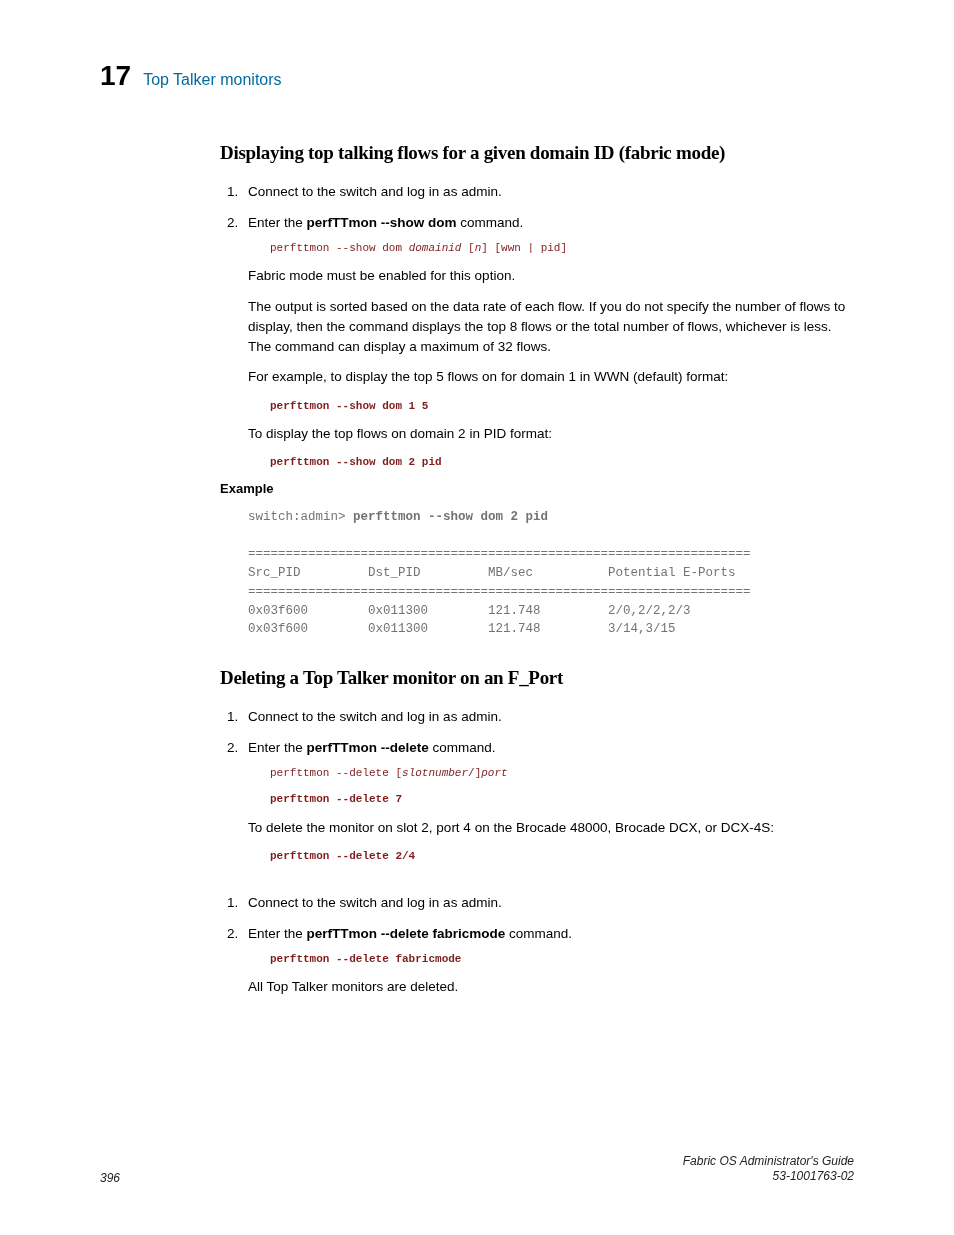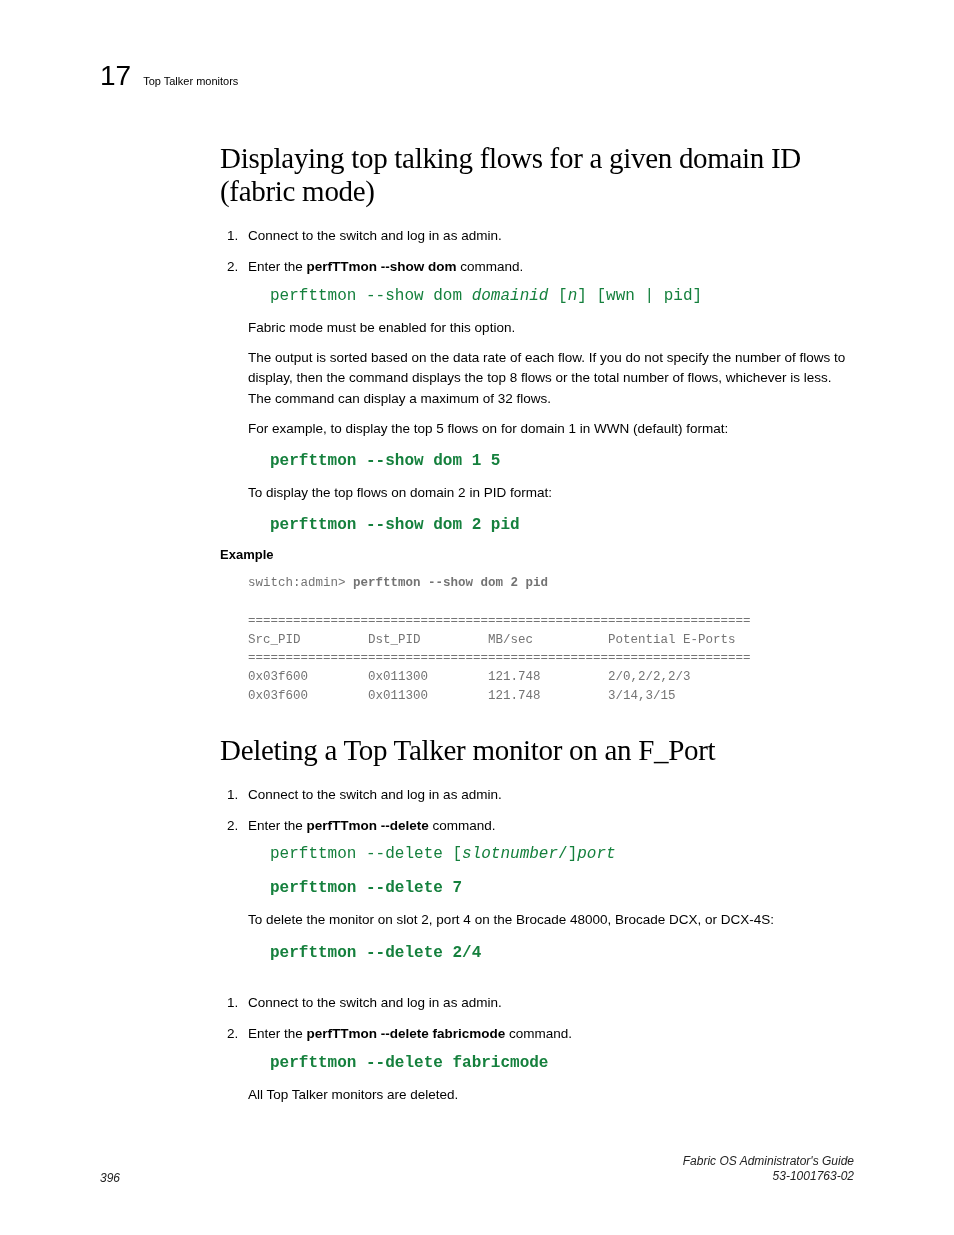--- a/index.html
+++ b/index.html
@@ -13,33 +13,33 @@
       padding: 60px 100px 60px 100px;
     }
     .header {
       display: flex;
       align-items: baseline;
       gap: 12px;
       margin-bottom: 50px;
     }
     .chapter-number {
       font-size: 28px;
-      font-weight: normal;
+      font-weight: bold;
     }
     .breadcrumb {
-      font-size: 11px;
-      color: #000000;
+      font-size: 16px;
+      color: #0369a1;
     }
     .content {
       margin-left: 120px;
     }
     h2 {
       font-family: Georgia, 'Times New Roman', serif;
-      font-size: 29px;
-      font-weight: normal;
+      font-size: 19px;
+      font-weight: bold;
       margin-bottom: 18px;
       margin-top: 10px;
       letter-spacing: -0.3px;
     }
     ol {
       list-style: decimal;
       padding-left: 22px;
       margin-bottom: 8px;
     }
     ol li {
@@ -49,24 +49,24 @@
       padding-left: 6px;
     }
     .para {
       font-size: 13.5px;
       line-height: 1.5;
       margin-bottom: 10px;
     }
     .bold { font-weight: bold; }
     .code-block {
       font-family: 'Courier New', Courier, monospace;
-      font-size: 16px;
+      font-size: 11px;
       white-space: pre;
       margin: 6px 0 10px 50px;
-      color: #15803d;
+      color: #7f1d1d;
       line-height: 1.5;
     }
     .code-bold {
       font-weight: bold;
     }
     .code-italic { font-style: italic; }
     .example-label {
       font-size: 13px;
       font-weight: bold;
       margin-bottom: 12px;

